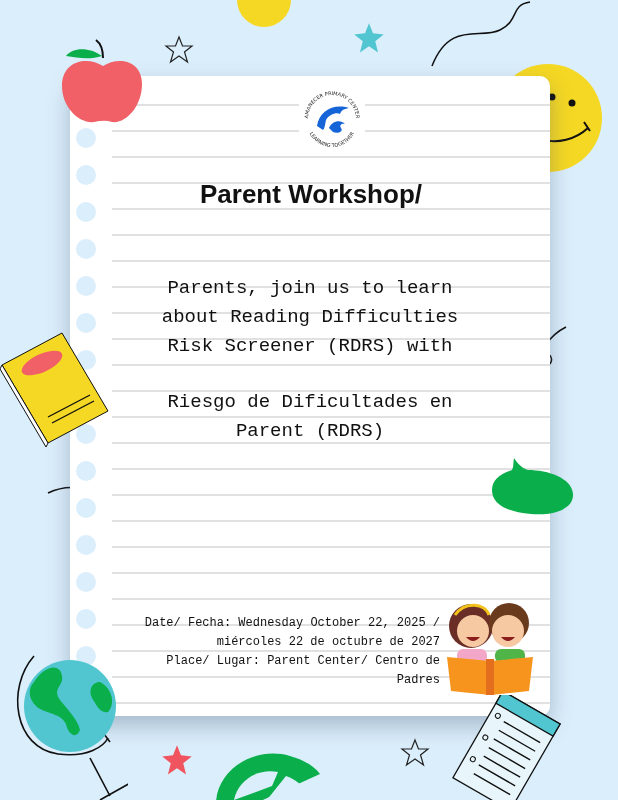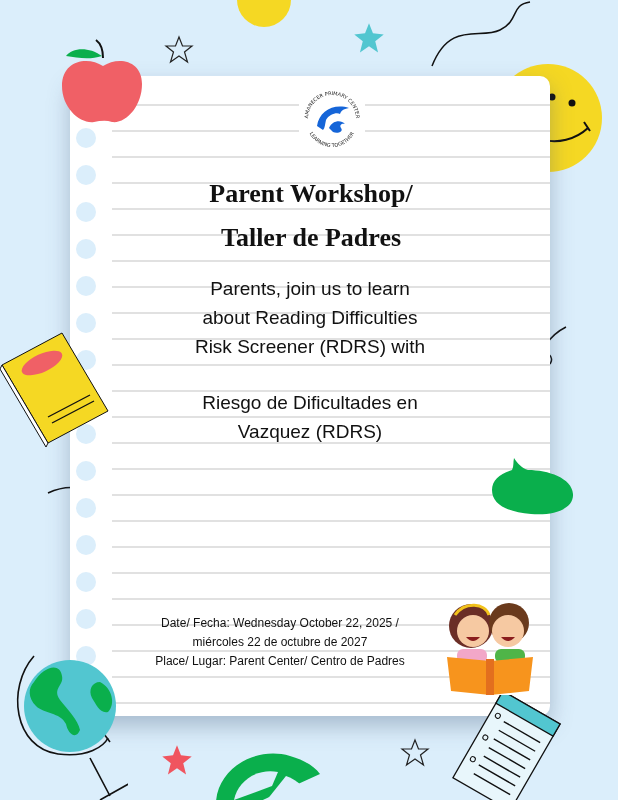--- a/index.html
+++ b/index.html
@@ -4,25 +4,25 @@
 <style>
   html,body{margin:0;padding:0;}
   body{width:618px;height:800px;background:#dbeefb;position:relative;overflow:hidden;font-family:"DejaVu Serif","Liberation Serif",serif;}
   .paper{position:absolute;left:70px;top:76px;width:480px;height:640px;background:#fff;border-radius:10px;box-shadow:0 10px 22px rgba(70,90,120,0.35);overflow:hidden;
     background-image:repeating-linear-gradient(to bottom,transparent 0,transparent 24px,#e1e1e1 24px,#e1e1e1 26px);background-position:0 4px;}
   .paper .margin-mask{position:absolute;left:0;top:0;width:42px;height:100%;background:#fff;}
   .holes{position:absolute;left:6px;top:52px;}
   .hole{width:20px;height:20px;border-radius:50%;background:#dbeefb;margin-bottom:17px;}
   .content{position:absolute;left:0;right:0;top:0;text-align:center;color:#111;}
   .logo{position:absolute;left:229px;top:10px;width:66px;height:66px;}
-  .title{position:absolute;left:2px;right:0;top:96px;font-family:Liberation Serif, serif;font-weight:bold;font-size:26px;line-height:44px;}
-  .intro{position:absolute;left:0;right:0;top:198px;font-size:19px;line-height:29px;font-family:Liberation Sans, sans-serif;}
+  .title{position:absolute;left:2px;right:0;top:96px;font-family:Liberation Sans, sans-serif;font-weight:bold;font-size:26px;line-height:44px;}
+  .intro{position:absolute;left:0;right:0;top:198px;font-size:19px;line-height:29px;font-family:Liberation Mono, monospace;}
   .intro p{margin:0;}
   .intro .gap{height:27px;}
-  .details{position:absolute;left:50px;width:320px;top:538px;font-size:12px;line-height:19px;font-family:Liberation Sans, sans-serif;text-align:center;}
+  .details{position:absolute;left:50px;width:320px;top:538px;font-size:12px;line-height:19px;font-family:Liberation Mono, monospace;text-align:right;}
   .details p{margin:0;}
   .kids{position:absolute;left:365px;top:515px;width:110px;height:110px;}
   .deco{position:absolute;}
 </style>
 </head>
 <body>
 
 <svg class="deco" style="left:236px;top:-28px" width="56" height="56">
     <circle cx="28" cy="28" r="27" fill="#f5d823"></circle>
   </svg>
@@ -82,30 +82,29 @@
       <text font-size="5" font-family="DejaVu Sans, sans-serif" fill="#222"><textPath href="#arcTop" startOffset="50%" text-anchor="middle">AMANECER PRIMARY CENTER</textPath></text>
       <text font-size="5" font-family="DejaVu Sans, sans-serif" fill="#222"><textPath href="#arcBot" startOffset="50%" text-anchor="middle">LEARNING TOGETHER</textPath></text>
       <g>
         <path d="M18,40 C20,25 35,17 50,22 C44,23 42,25 41,28 C38,26 30,28 27,34 C26,38 26,42 24,44 Z" fill="#1565d8"></path>
         <path d="M30,42 C34,34 42,34 46,38 C43,37 40,39 42,42 C45,46 38,48 34,46 Z" fill="#1565d8"></path>
       </g>
     </svg>
 
     <div class="title">
       <div>Parent Workshop/</div>
-      <div>Taller de Padres</div>
     </div>
 
     <div class="intro">
       <p>Parents, join us to learn</p>
       <p>about Reading Difficulties</p>
       <p>Risk Screener (RDRS) with</p>
       <div class="gap"></div>
       <p>Riesgo de Dificultades en</p>
-      <p>Vazquez (RDRS)</p>
+      <p>Parent (RDRS)</p>
     </div>
 
     <div class="details">
       <p>Date/ Fecha: Wednesday October 22, 2025 /</p>
       <p>miércoles 22 de octubre de 2027</p>
       <p>Place/ Lugar: Parent Center/ Centro de Padres</p>
     </div>
 
     <svg class="kids" viewBox="0 0 110 110">
       <circle cx="36" cy="35" r="22" fill="#6b2e26"></circle>

